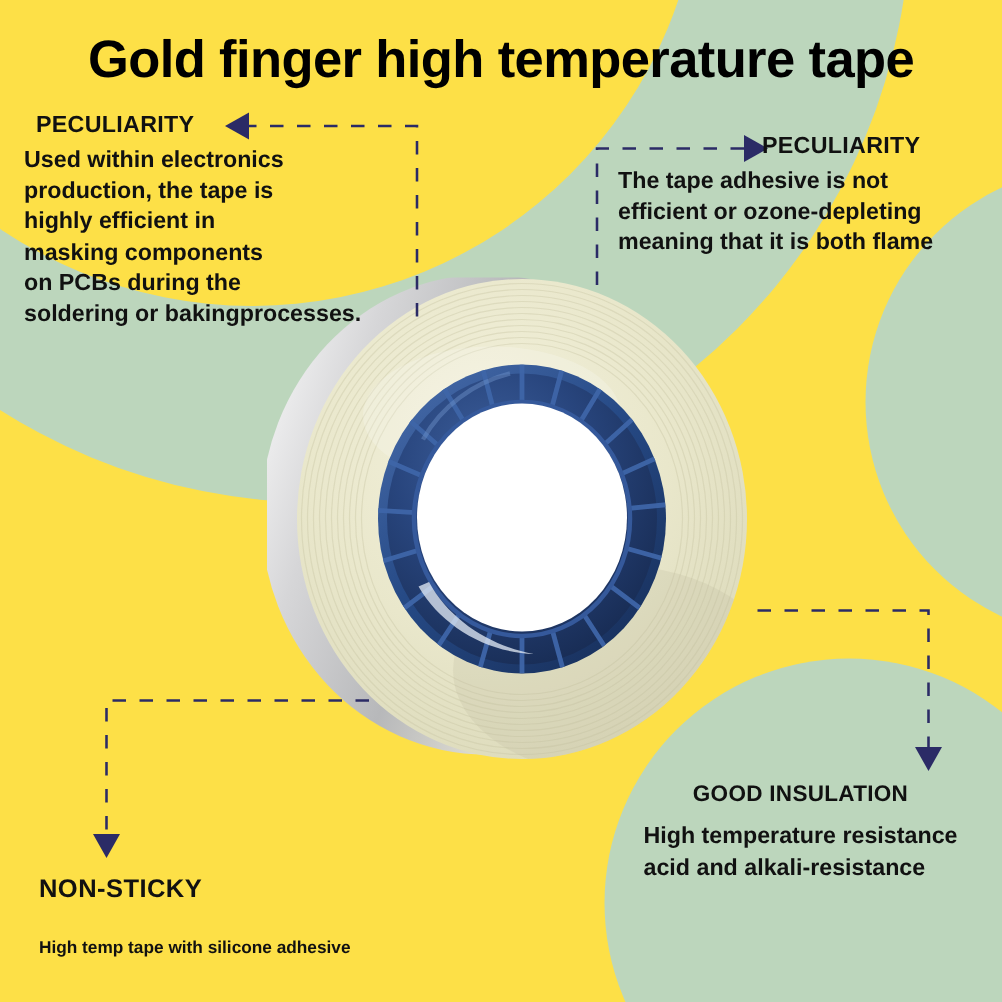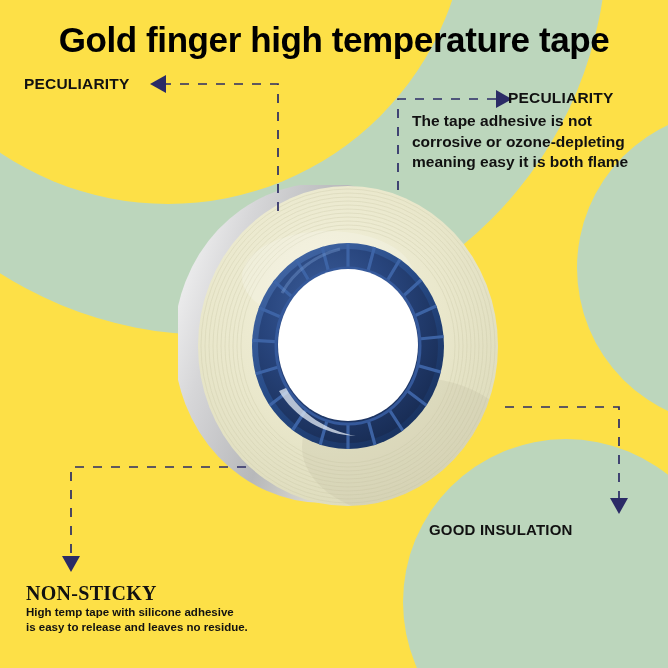--- a/index.html
+++ b/index.html
@@ -74,25 +74,25 @@
   #callout-left .callout-head { padding-left: 8px; }
 
   #callout-right  { left: 412px; top: 88px;  }
   #callout-right .callout-head { text-align: left; padding-left: 96px; }
 
   #callout-bottom-right { left: 429px; top: 520px; }
   #callout-bottom-right .callout-head { font-size: 15px; text-align: center; }
   #callout-bottom-right .callout-body { margin-top: 8px; }
 
   #callout-bottom-left { left: 26px; top: 583px; }
-  #callout-bottom-left .callout-head { font-size: 20px; letter-spacing: 0.3px; font-family: Liberation Serif, serif; }
+  #callout-bottom-left .callout-head { font-size: 17px; letter-spacing: 0.3px; }
   #callout-bottom-left .callout-body {
     font-size: 11.5px;
     line-height: 15px;
-    margin-top: 2px;
+    margin-top: 22px;
   }
 
   
   .connectors {
     position: absolute;
     left: 0; top: 0;
     width: 668px; height: 668px;
     pointer-events: none;
   }
 </style>
@@ -248,36 +248,47 @@
       <polygon points="71,572 62,556 80,556"></polygon>
 
       <polygon points="619,514 610,498 628,498"></polygon>
     </g>
   </svg>
 
   <div class="title">Gold finger high temperature tape</div>
 
   <div class="callout" id="callout-left">
     <div class="callout-head">PECULIARITY</div>
+    <div class="callout-body">
+      <span>Used within electronics</span>
+      <span>production, the tape is</span>
+      <span>highly efficient in</span>
+      <span>masking components</span>
+      <span>on PCBs during the</span>
+      <span>soldering or bakingprocesses.</span>
+    </div>
   </div>
 
   <div class="callout" id="callout-right">
     <div class="callout-head">PECULIARITY</div>
     <div class="callout-body">
       <span>The tape adhesive is not</span>
-      <span>corrosive or ozone-depleting</span>
-      <span>meaning easy it is both flame</span>
+      <span>efficient or ozone-depleting</span>
+      <span>meaning that it is both flame</span>
     </div>
   </div>
 
   <div class="callout" id="callout-bottom-right">
     <div class="callout-head">GOOD INSULATION</div>
+    <div class="callout-body">
+      <span>High temperature resistance</span>
+      <span>acid and alkali-resistance</span>
+    </div>
   </div>
 
   <div class="callout" id="callout-bottom-left">
     <div class="callout-head">NON-STICKY</div>
     <div class="callout-body">
       <span>High temp tape with silicone adhesive</span>
-      <span>is easy to release and leaves no residue.</span>
     </div>
   </div>
 
 </div>
 
 </body></html>

